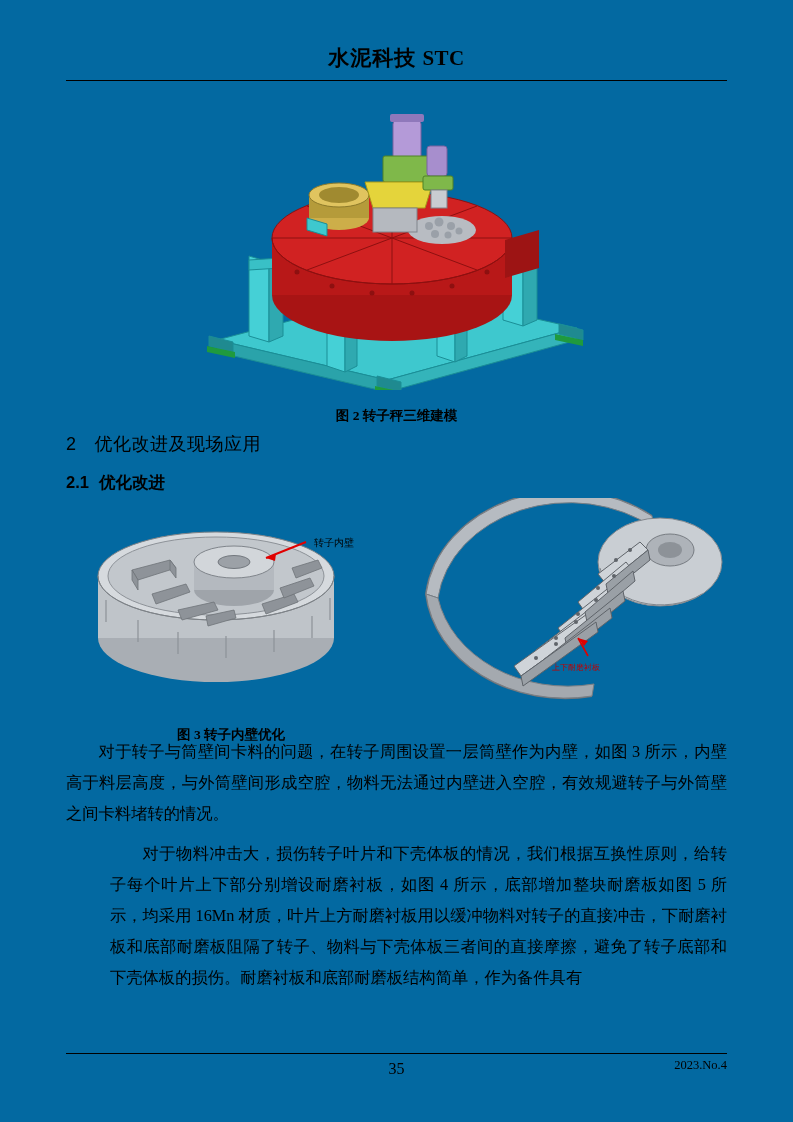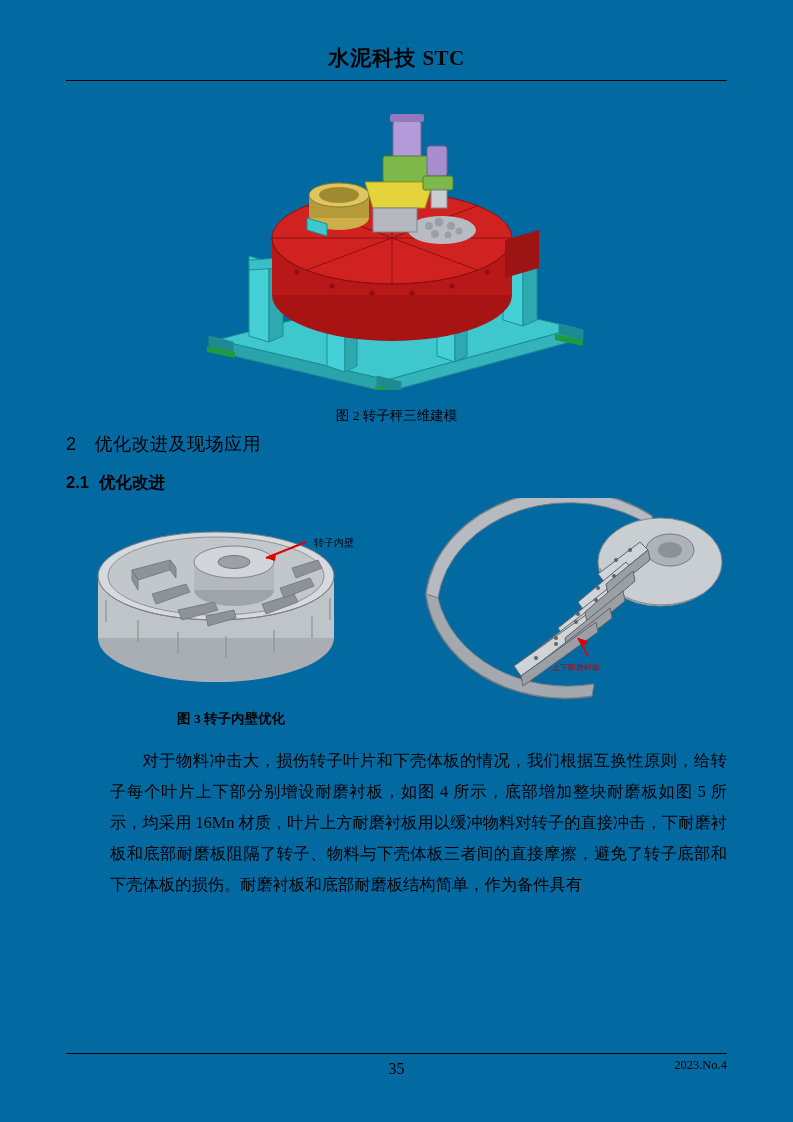--- a/index.html
+++ b/index.html
@@ -74,20 +74,21 @@
   .fig-caption {
     text-align: center;
     font-size: 13.5px;
     font-family: "Liberation Serif", serif;
   }
   .cap2 {
     position: absolute;
     top: 407px;
     left: 66px;
     width: 661px;
+    font-weight: bold;
   }
 
   h2.sec {
     position: absolute;
     top: 432px;
     left: 66px;
     margin: 0;
     font-size: 18px;
     font-weight: normal;
     font-family: "Liberation Sans", sans-serif;
@@ -111,21 +112,21 @@
     top: 498px;
     left: 66px;
     width: 661px;
     height: 210px;
     display: flex;
     justify-content: space-between;
   }
   .fig3-box, .fig4-box { width: 325px; height: 208px; }
   .cap34 {
     position: absolute;
-    top: 710px;
+    top: 726px;
     left: 66px;
     width: 661px;
     display: flex;
   }
   .cap34 .c {
     font-size: 13.5px;
     font-weight: bold;
     text-align: center;
   }
   .cap34 .c3 { width: 330px; }
@@ -362,19 +363,20 @@
         <text x="150" y="172" font-family="Liberation Sans, sans-serif" font-size="8" fill="#c00000">上下耐磨衬板</text>
       </svg>
     </div>
   </div>
 
   <div class="cap34">
     <div class="c c3">图 3  转子内壁优化</div>
   </div>
 
   <div class="body">
+    <p class="p1">对于转子与筒壁间卡料的问题，在转子周围设置一层筒壁作为内壁，如图 3 所示，内壁高于料层高度，与外筒壁间形成空腔，物料无法通过内壁进入空腔，有效规避转子与外筒壁之间卡料堵转的情况。</p>
     <p class="p2">对于物料冲击大，损伤转子叶片和下壳体板的情况，我们根据互换性原则，给转子每个叶片上下部分别增设耐磨衬板，如图 4 所示，底部增加整块耐磨板如图 5 所示，均采用 16Mn 材质，叶片上方耐磨衬板用以缓冲物料对转子的直接冲击，下耐磨衬板和底部耐磨板阻隔了转子、物料与下壳体板三者间的直接摩擦，避免了转子底部和下壳体板的损伤。耐磨衬板和底部耐磨板结构简单，作为备件具有</p>
   </div>
 
   <div class="rule-bottom"></div>
   <div class="footer-page">35</div>
   <div class="footer-issue">2023.No.4</div>
 </div>
 
 </body></html>

